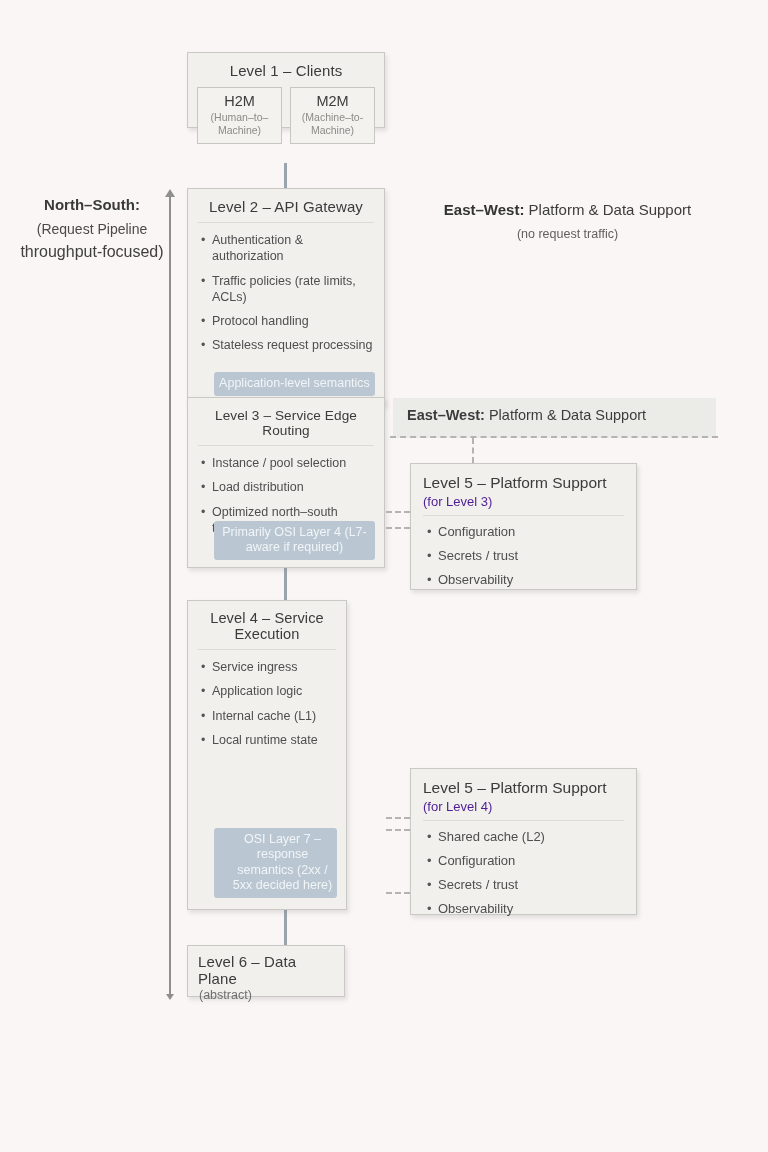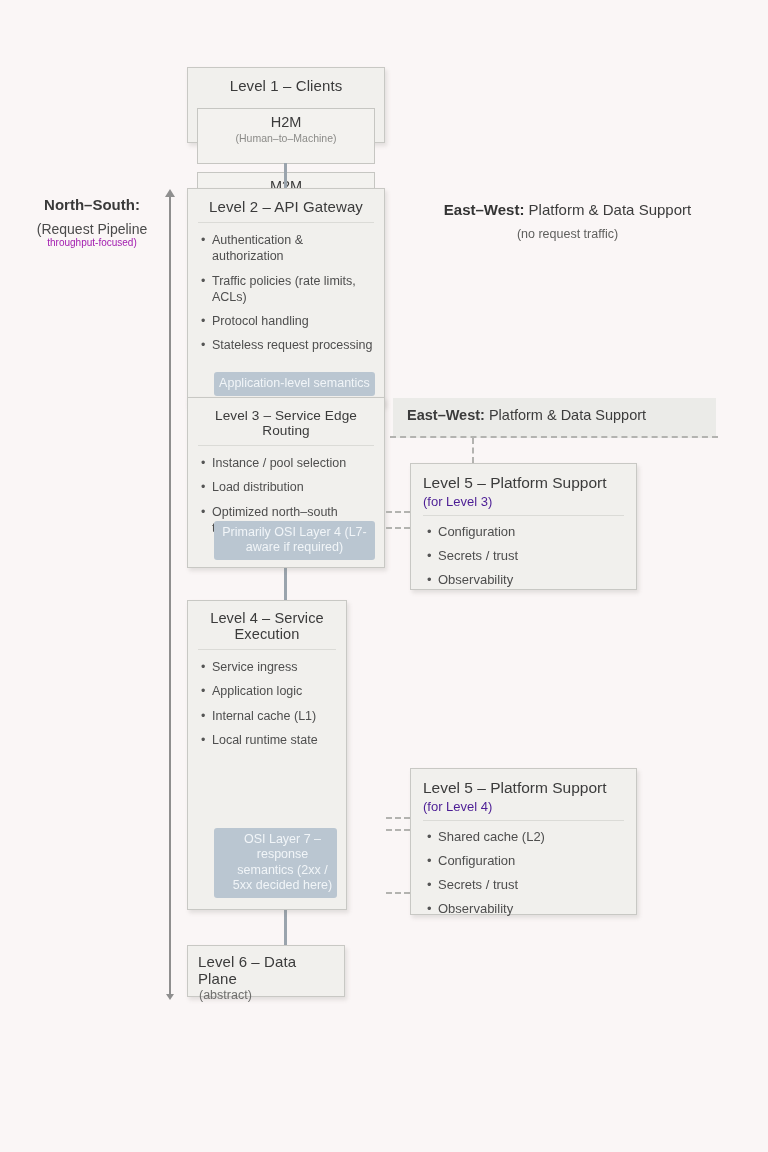--- a/index.html
+++ b/index.html
@@ -27,52 +27,52 @@
   ul.bullets li::before { content:"\2022"; position:absolute; left:0; top:0; color:#555; }
   .badge {
     position:absolute; left:26px; right:9px;
     background:#bac6d1; color:#f1f5f8;
     text-align:center; font-size:12.5px; line-height:1.25;
     border-radius:3px; padding:4px 4px;
   }
   .subnote { font-size:12.5px; color:#5a5a58; padding:0 11px; }
 
   
-  #level1 { left:187px; top:67px;  width:198px; height:76px; }
+  #level1 { left:187px; top:52px;  width:198px; height:76px; }
   #level2 { left:187px; top:188px; width:198px; height:218px; }
   #level3 { left:187px; top:397px; width:198px; height:171px; }
   #level4 { left:187px; top:600px; width:160px; height:310px; }
   #level6 { left:187px; top:945px; width:158px; height:52px; }
   #level3 .box-title { font-size:13.6px; padding-top:10px; }
   #level4 .box-title { font-size:14.6px; }
   #level6 .box-title { font-size:15px; text-align:left; padding:7px 10px 1px; }
   #level6 .subnote { color:#6e6e6c; }
 
   
-  .subbox-row { display:flex; gap:8px; padding:0 9px; margin-top:9px;flex-direction:column; }
+  .subbox-row { display:flex; gap:8px; padding:0 9px; margin-top:3px; }
   .subbox {
     flex:1; background:#f3f2ef; border:1px solid #c6c6c2;
     text-align:center; padding:5px 2px 6px; min-height:56px;
   }
   .subbox .sb-title { font-size:14.5px; color:#3b3b3b; }
   .subbox .sb-sub { font-size:10.5px; color:#8b8b88; line-height:1.25; margin-top:2px; }
 
   
   #level5a { left:410px; top:463px; width:227px; height:127px; }
   #level5b { left:410px; top:768px; width:227px; height:147px; }
   .l5-title { font-size:15.5px; color:#3b3b3b; text-align:left; padding:10px 12px 0; }
   .l5-sub { font-size:13px; color:#4c1d95; padding:2px 12px 6px; }
   #level5a ul.bullets, #level5b ul.bullets { padding-left:16px; margin-top:8px; }
   #level5a ul.bullets li, #level5b ul.bullets li { font-size:13px; margin-bottom:7px; }
 
   
   #north-south { left:18px; top:196px; width:148px; text-align:center; }
   #ns-title { font-size:15px; font-weight:bold; color:#3a3a3a; }
   #ns-line2 { font-size:14px; color:#4a4a4a; margin-top:8px; }
-  #ns-line3 { font-size:10px; color:#a21caf; }
+  #ns-line3 { font-size:16px; color:#404040; margin-top:6px; }
 
   #east-west-top { left:415px; top:201px; width:305px; text-align:center; }
   #ew-top-main { font-size:15px; color:#3c3c3c; }
   #ew-top-main b { color:#333; }
   #ew-top-sub { font-size:12.5px; color:#5f5f5d; margin-top:9px; }
 
   #east-west-band {
     left:393px; top:398px; width:323px; height:40px;
     background:#ebebe8;
   }

